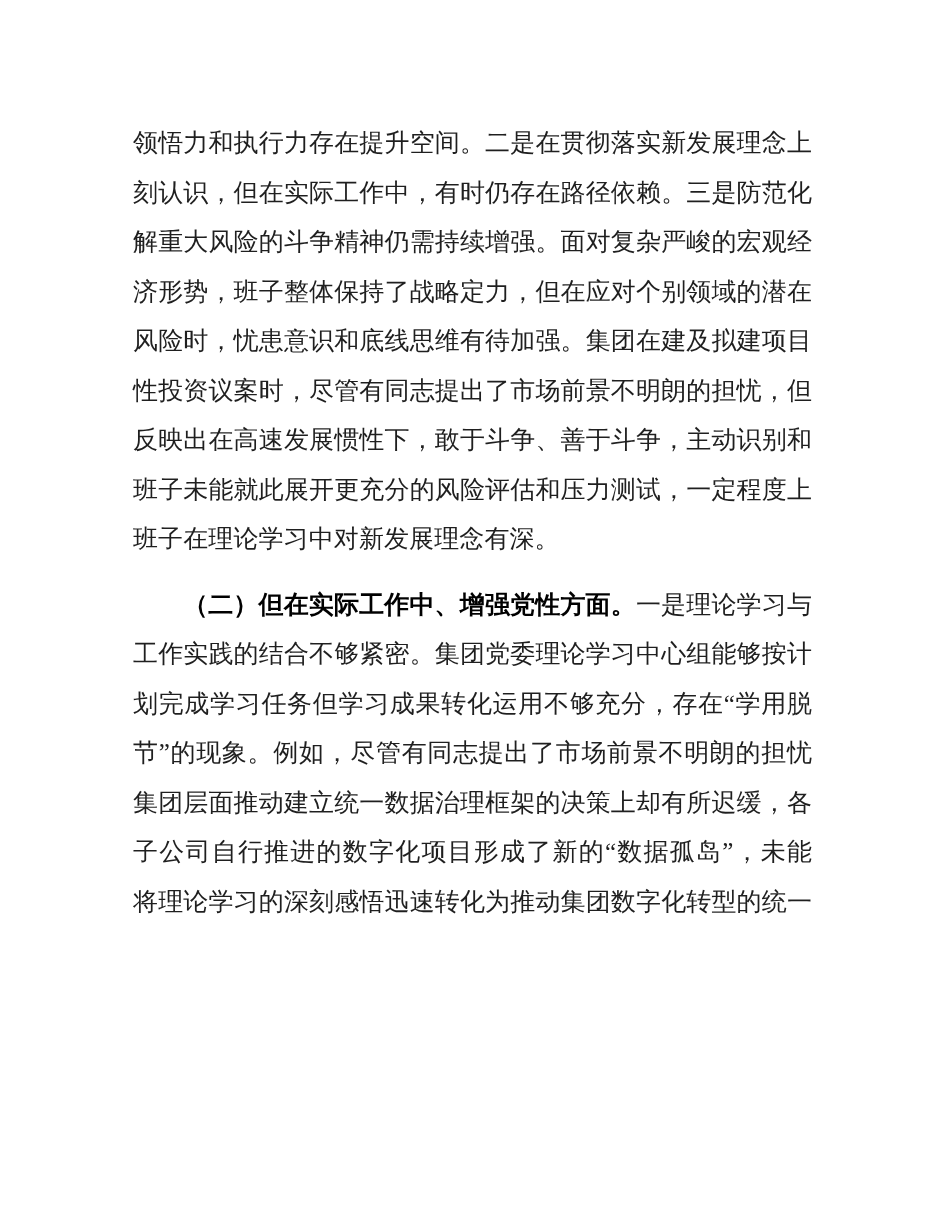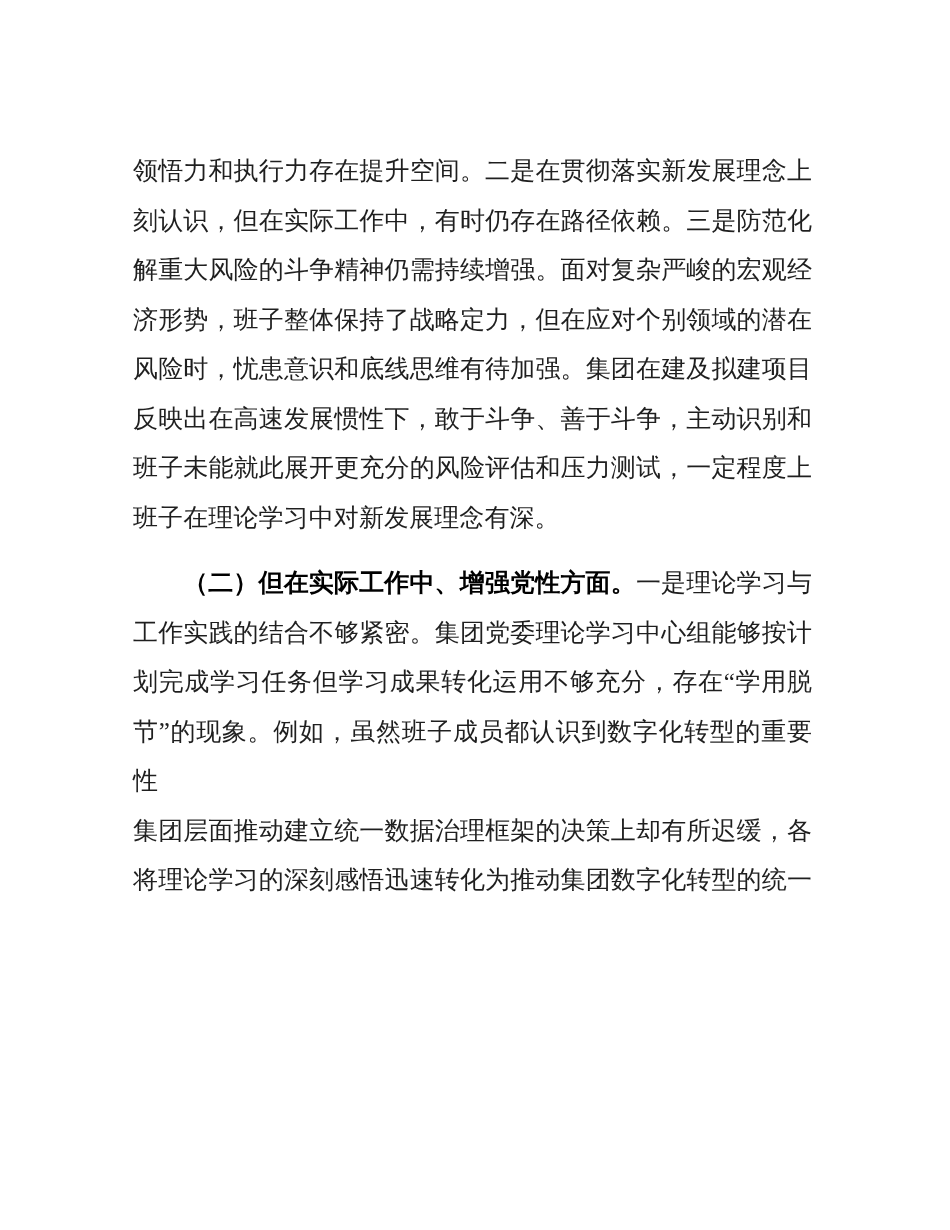--- a/index.html
+++ b/index.html
@@ -8,21 +8,20 @@
     background: #ffffff;
   }
   .page {
     position: relative;
     width: 950px;
     height: 1072px;
     background: #ffffff;
     overflow: hidden;
     font-family: "Liberation Serif", serif;
     color: #1f1f1f;
-    margin-top: 28px;
   }
   .content {
     position: absolute;
     left: 133px;
     top: 118px;
     width: 679px;
   }
   .para {
     margin: 0;
     padding: 0;
@@ -55,30 +54,32 @@
 
 <div class="page">
   <div class="content">
 
     <div class="para p1">
       <div class="line">领悟力和执行力存在提升空间。二是在贯彻落实新发展理念上</div>
       <div class="line">刻认识，但在实际工作中，有时仍存在路径依赖。三是防范化</div>
       <div class="line">解重大风险的斗争精神仍需持续增强。面对复杂严峻的宏观经</div>
       <div class="line">济形势，班子整体保持了战略定力，但在应对个别领域的潜在</div>
       <div class="line">风险时，忧患意识和底线思维有待加强。集团在建及拟建项目</div>
+      <div class="line">性投资议案时，尽管有同志提出了市场前景不明朗的担忧，但</div>
       <div class="line">反映出在高速发展惯性下，敢于斗争、善于斗争，主动识别和</div>
       <div class="line">班子未能就此展开更充分的风险评估和压力测试，一定程度上</div>
       <div class="line end">班子在理论学习中对新发展理念有深。</div>
     </div>
 
     <div class="para p2">
       <div class="line indent">
         <span class="bold-head">（二）但在实际工作中、增强党性方面。</span><span>一是理论学习与</span>
       </div>
       <div class="line">工作实践的结合不够紧密。集团党委理论学习中心组能够按计</div>
       <div class="line">划完成学习任务但学习成果转化运用不够充分，存在“学用脱</div>
-      <div class="line">节”的现象。例如，虽然班子成员都认识到数字化转型的重要性</div>
+      <div class="line">节”的现象。例如，尽管有同志提出了市场前景不明朗的担忧</div>
       <div class="line">集团层面推动建立统一数据治理框架的决策上却有所迟缓，各</div>
+      <div class="line">子公司自行推进的数字化项目形成了新的“数据孤岛”，未能</div>
       <div class="line">将理论学习的深刻感悟迅速转化为推动集团数字化转型的统一</div>
     </div>
 
   </div>
 </div>
 
 </body></html>

